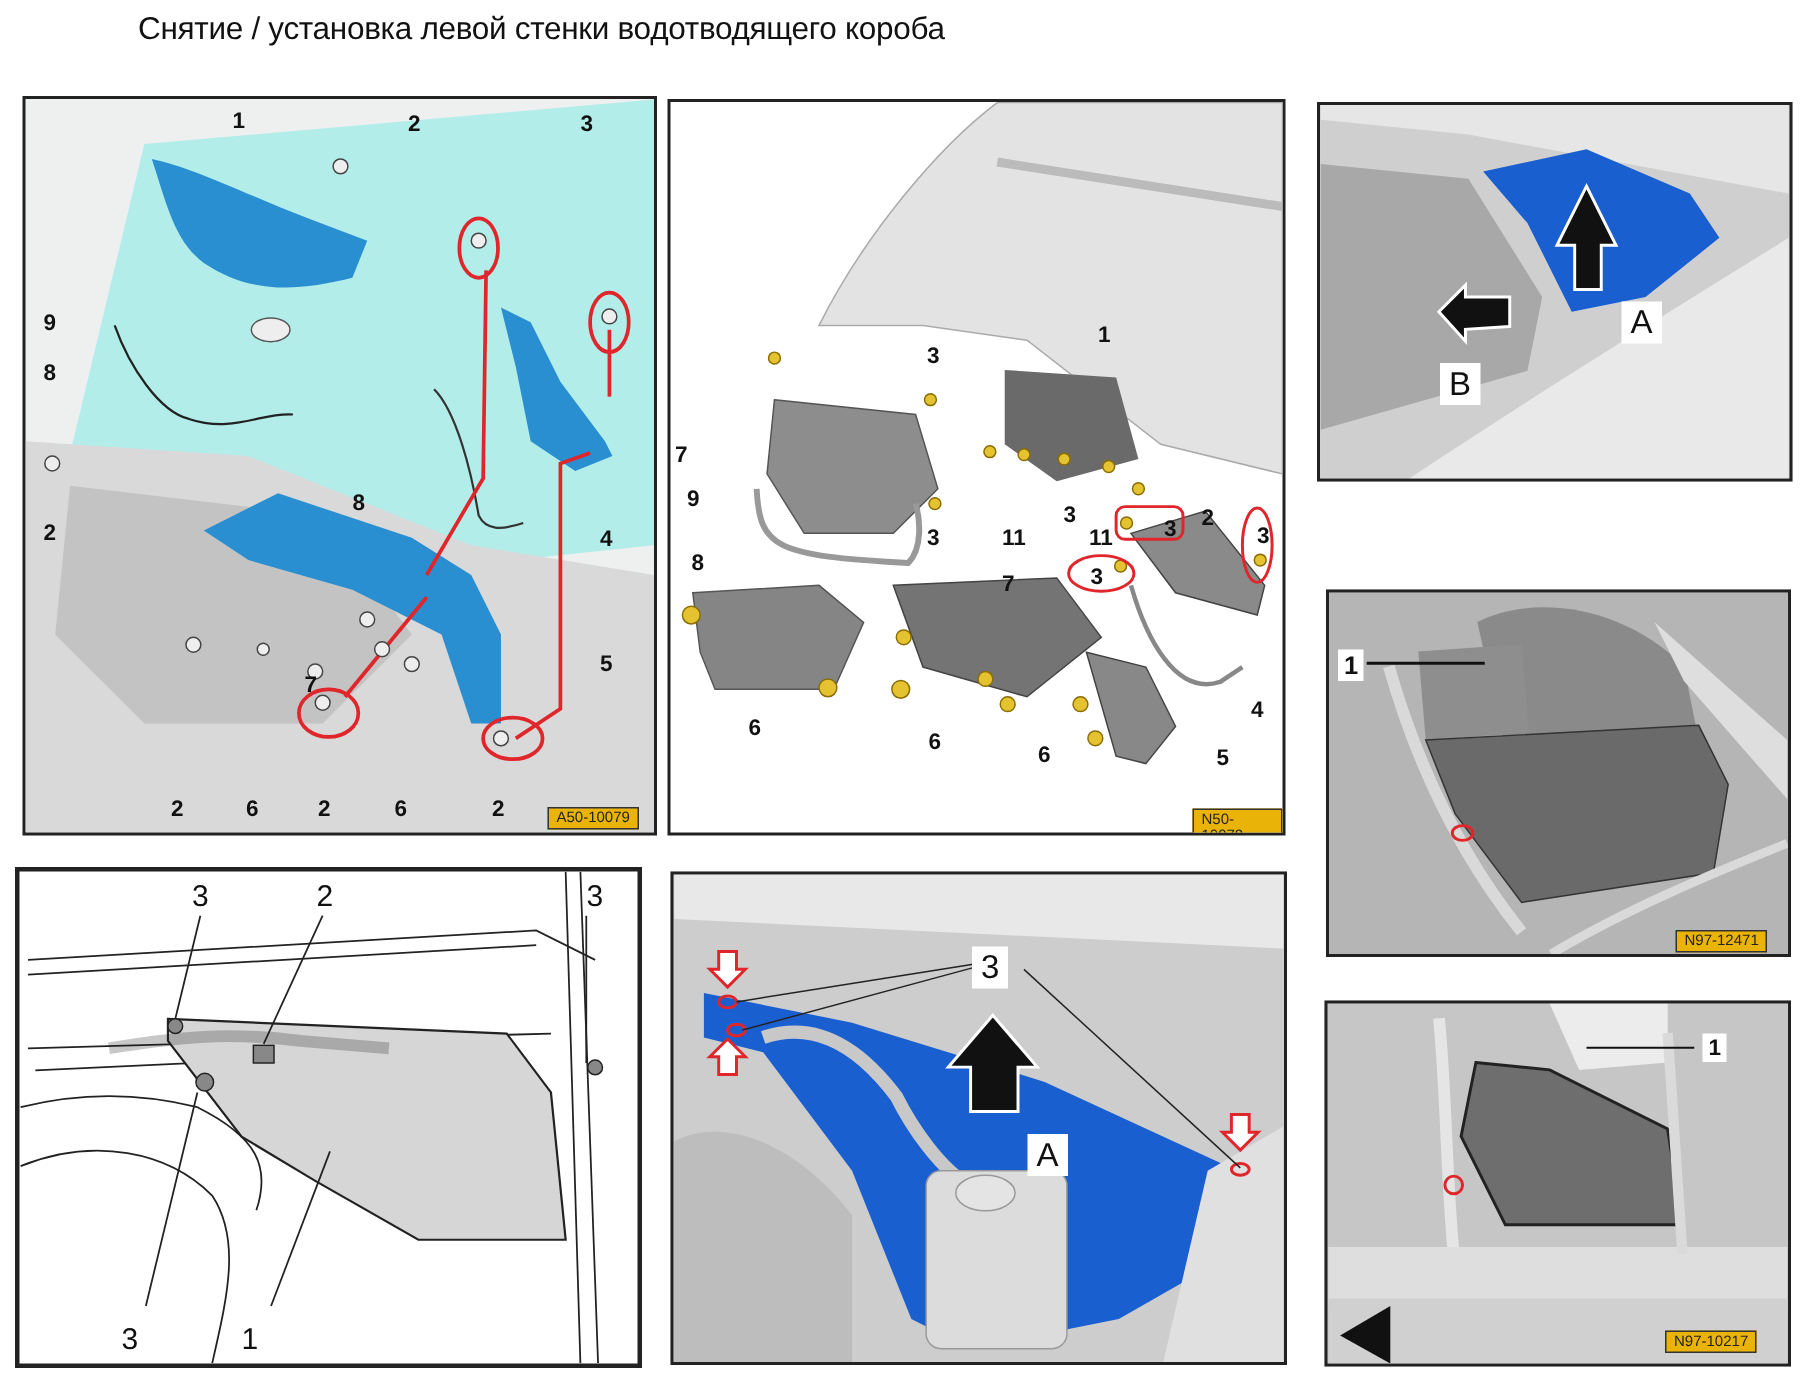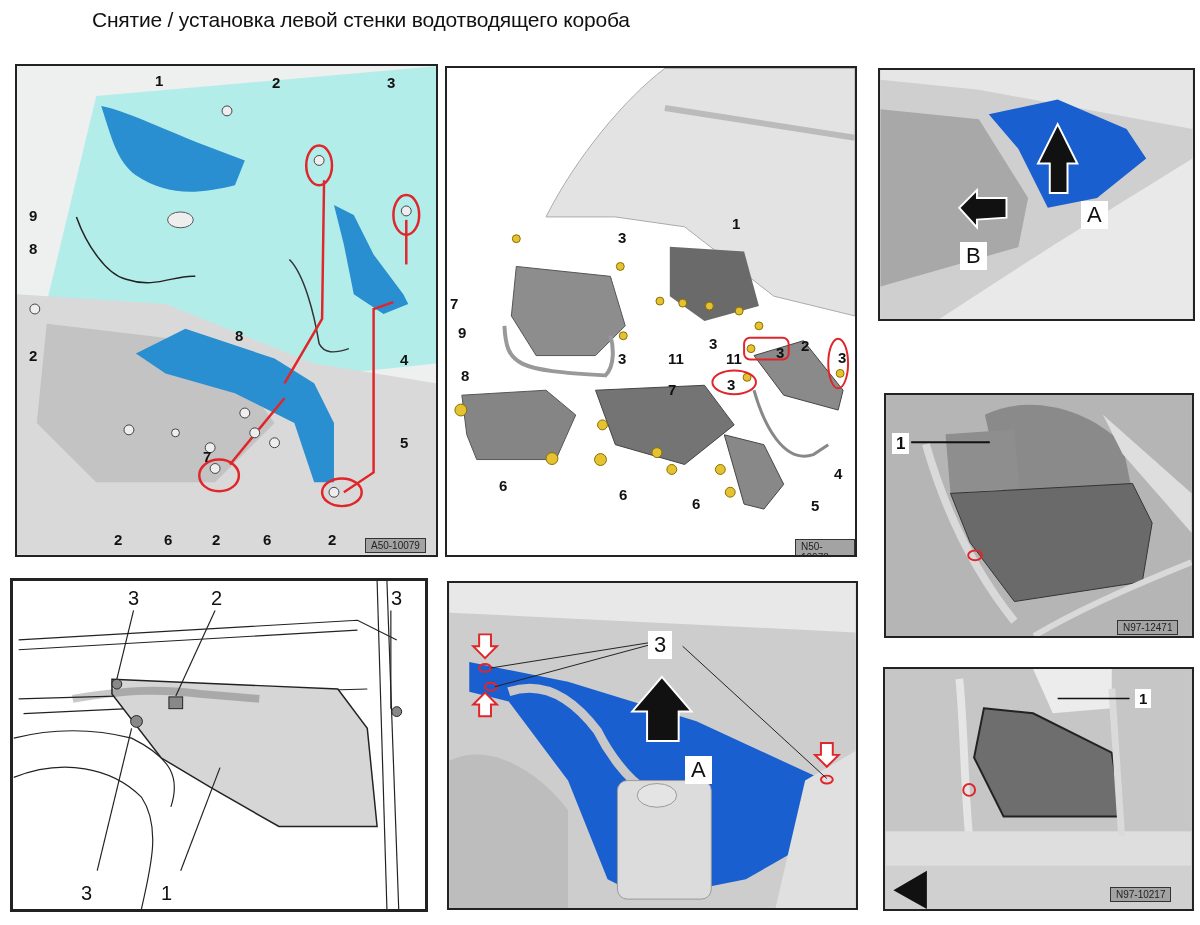--- a/index.html
+++ b/index.html
@@ -4,21 +4,21 @@
 <style>
   html,body{margin:0;padding:0;background:#fff;}
   body{width:1200px;height:925px;position:relative;overflow:hidden;font-family:"Liberation Sans",sans-serif;}
   .title{position:absolute;left:92px;top:8px;font-size:21px;font-weight:normal;color:#111;letter-spacing:-0.2px;text-align:right;}
   .panel{position:absolute;border:2px solid #222;background:#f2f2f2;overflow:hidden;box-sizing:border-box;}
   .panel svg{position:absolute;left:0;top:0;width:100%;height:100%;}
   .lbl{position:absolute;font-weight:bold;font-size:15px;color:#111;line-height:1;}
   .lbl.thin{font-weight:normal;font-size:20px;}
   .lbl.box{background:#fff;padding:2px 4px;font-weight:bold;}
   .lbl.boxn{background:#fff;padding:3px 6px;font-weight:normal;font-size:22px;}
-  .code{position:absolute;border:1px solid #333;background:#a3a3a3;font-size:10px;padding:1px 5px;color:#222;}
+  .code{position:absolute;border:1px solid #333;background:#eab308;font-size:10px;padding:1px 5px;color:#222;}
 </style>
 </head>
 <body>
 
 <div class="title">Снятие / установка левой стенки водотводящего короба</div>
 
 <div class="panel" style="left:15px;top:64px;width:423px;height:493px;background:#eef0f0;">
   <svg viewBox="0 0 423 493">
     <polygon points="80,30 423,0 423,300 140,330 20,280" fill="#a7ece9" opacity="0.85"></polygon>
     <polygon points="0,230 150,240 300,300 423,320 423,493 0,493" fill="#d9d9d9"></polygon>

